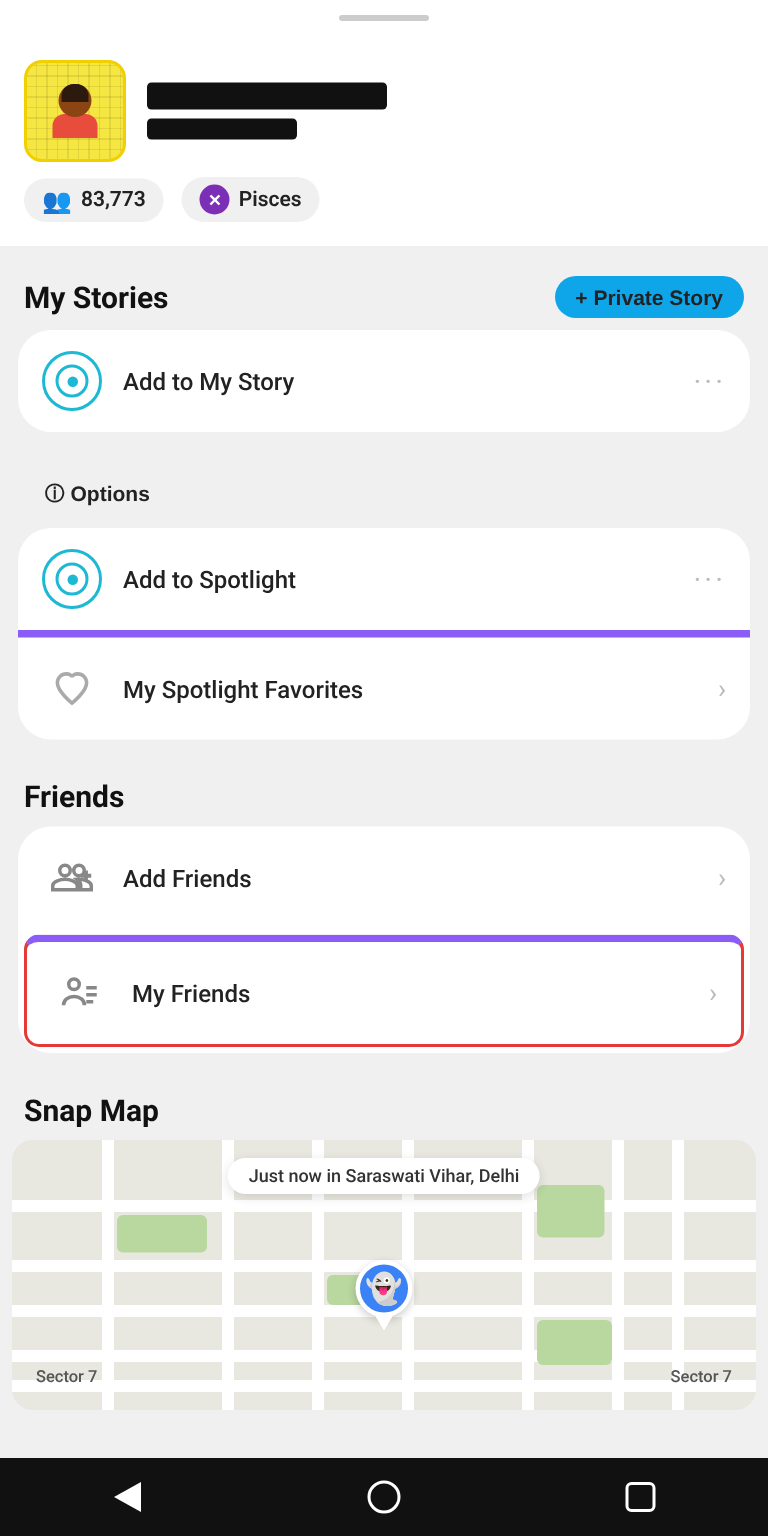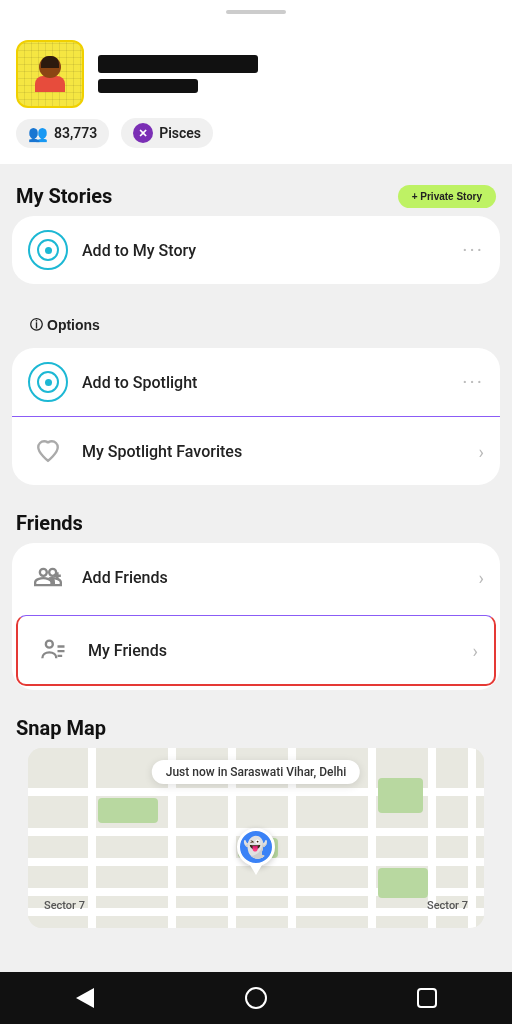--- a/index.html
+++ b/index.html
@@ -158,25 +158,25 @@
     }
     .section-title {
       font-size: 20px;
       font-weight: 700;
       color: #111;
     }
     .private-story-btn {
       display: flex;
       align-items: center;
       gap: 4px;
-      background: #bef264;
+      background: #0ea5e9;
       border: none;
       border-radius: 20px;
       padding: 6px 14px;
-      font-size: 10px;
+      font-size: 14px;
       font-weight: 600;
       color: #222;
       cursor: pointer;
     }
 
     .options-btn {
       display: flex;
       align-items: center;
       gap: 4px;
       background: #f0f0f0;
@@ -197,21 +197,21 @@
       overflow: hidden;
     }
     .card-row {
       display: flex;
       align-items: center;
       padding: 14px 16px;
       gap: 14px;
       position: relative;
     }
     .card-row + .card-row {
-      border-top: 1px solid #8b5cf6;
+      border-top: 5px solid #8b5cf6;
     }
     .card-icon {
       width: 40px; height: 40px;
       border-radius: 50%;
       border: 2px solid #1db8d4;
       display: flex;
       align-items: center;
       justify-content: center;
       flex-shrink: 0;
     }
@@ -271,21 +271,21 @@
     
     .card-row-highlighted {
       border: 2.5px solid #e53935;
       border-radius: 10px;
       margin: 4px 4px;
       align-items: center;
     }
 
     
     .map-section {
-      padding: 0 28px;
+      padding: 0 8px;
       border-radius: 26px;
     }
     .map-container {
       width: 100%;
       height: 180px;
       border-radius: 14px;
       overflow: hidden;
       position: relative;
       background: #e8e8e0;
     }

